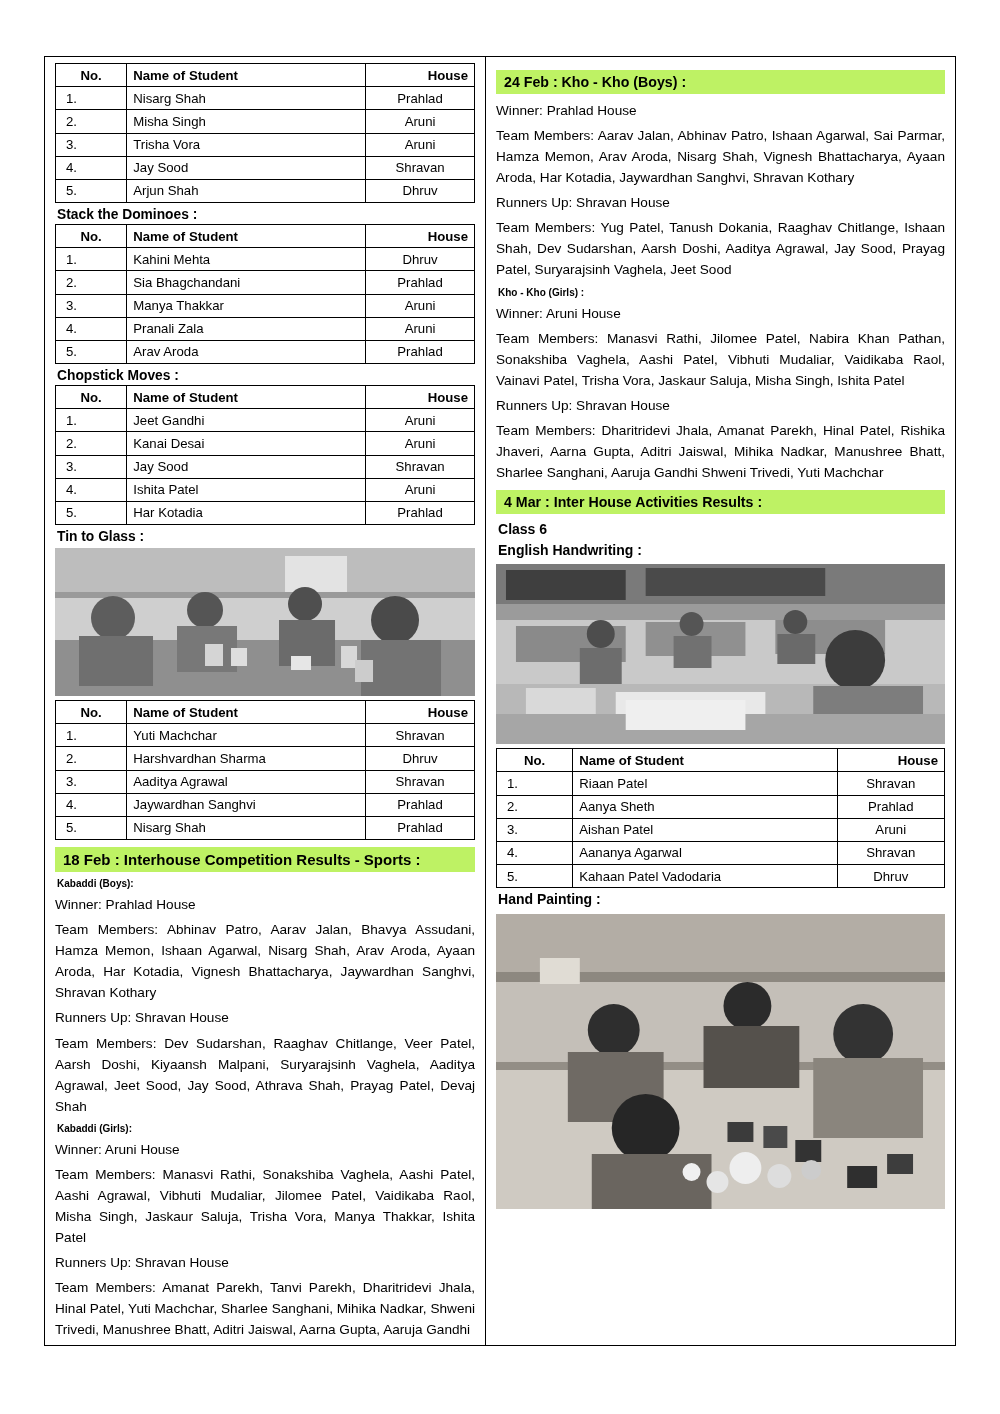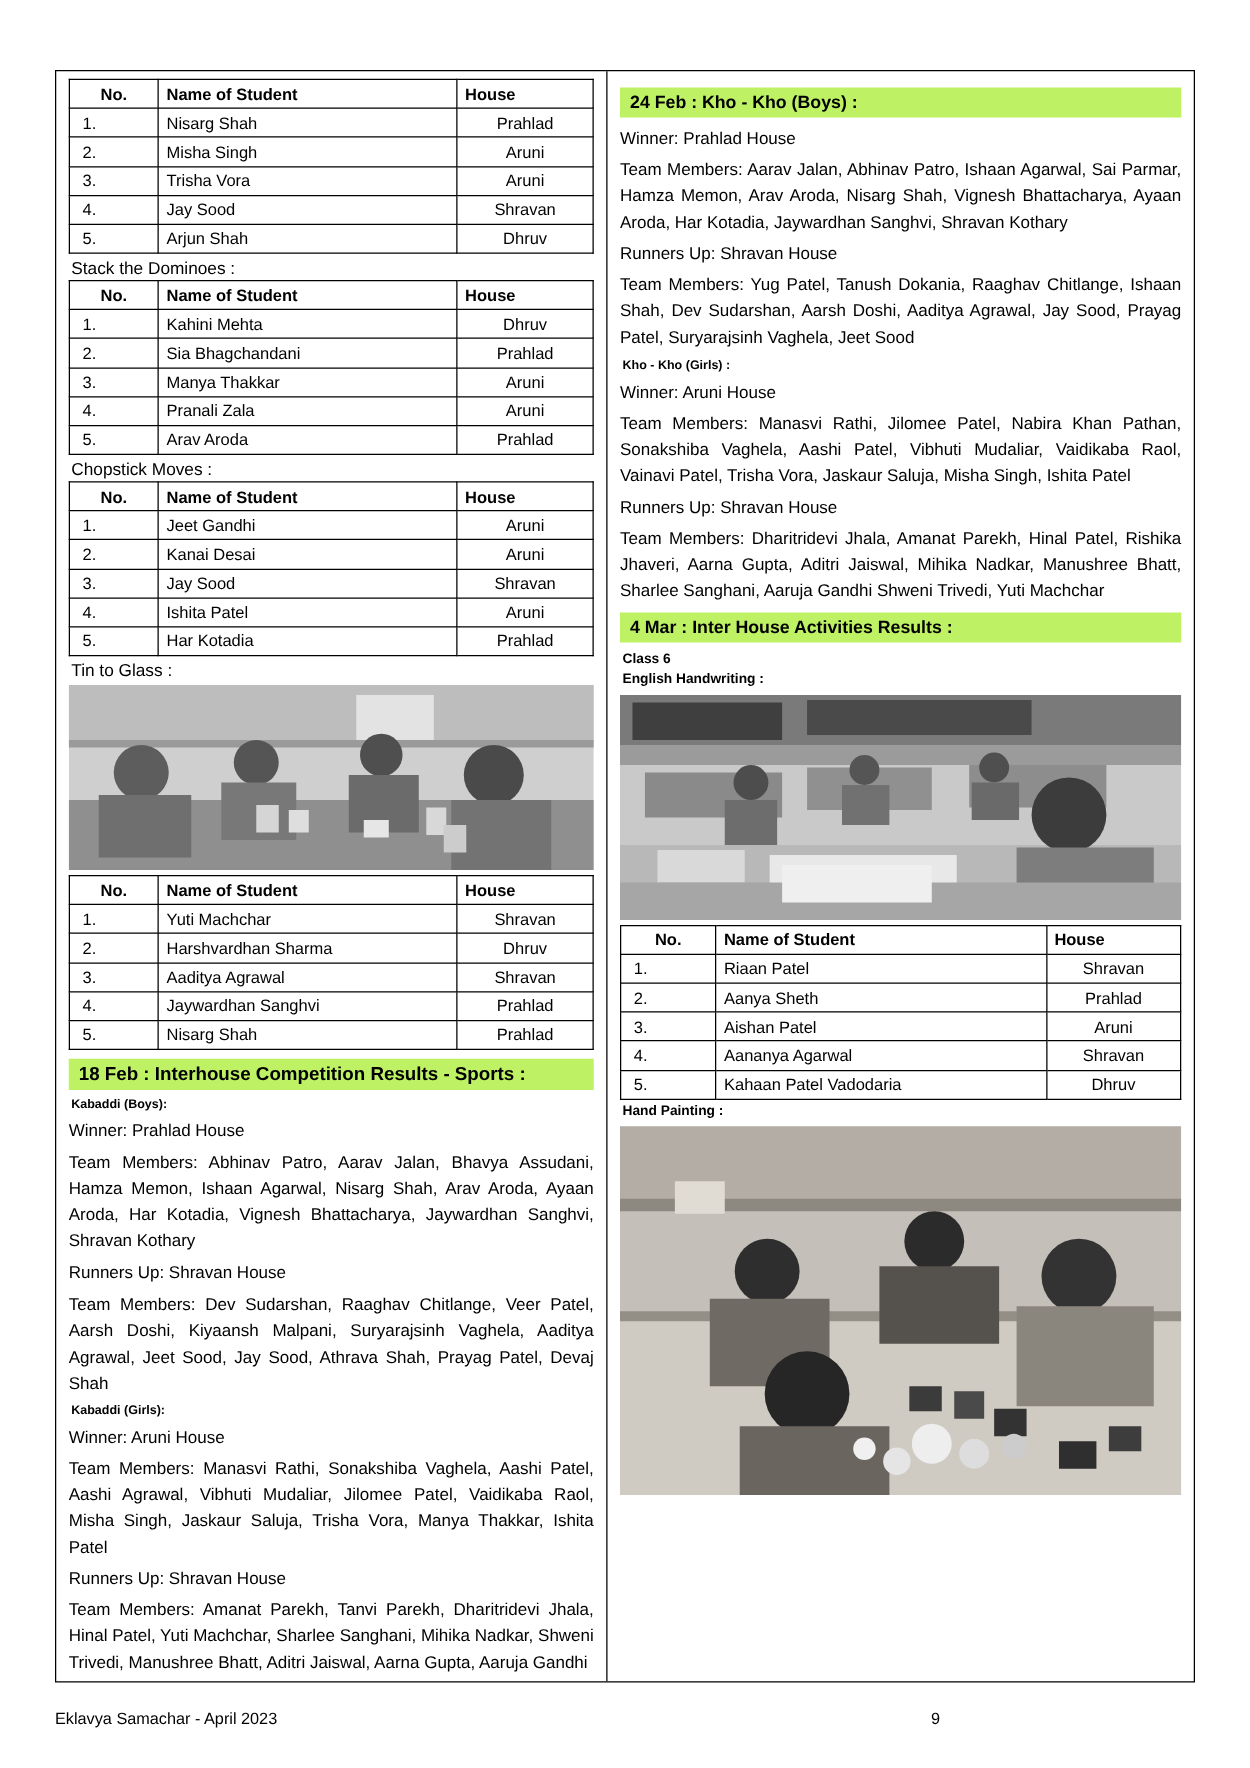--- a/index.html
+++ b/index.html
@@ -52,35 +52,35 @@
   }
   table.result th, table.result td {
     border: 1px solid #000;
     padding: 3.5px 6px;
     text-align: left;
     font-weight: normal;
     line-height: 1.15;
   }
   table.result th {
     font-weight: bold;
-    text-align: left;
+    text-align: right;
   }
   table.result th.c-name, table.result td.c-name { text-align: left; }
   table.result th.c-no { width: 17%; text-align: center;}
   table.result td.c-no { text-align: left; padding-left: 10px; }
   table.result th.c-house { width: 26%; }
   table.result td.c-house { text-align: center; }
 
   
   .col-right table.result th.c-no { width: 17%; }
   .col-right table.result th.c-house { width: 24%; }
 
   .sub-head {
     font-size: 13.8px;
-    font-weight: normal;
+    font-weight: bold;
     margin: 4px 0 2px 2px;
   }
   .band {
     background: #bef264;
     font-weight: bold;
     font-size: 15px;
     padding: 4px 8px;
     margin: 7px 0 6px 0;
   }
   .band.small {
@@ -112,21 +112,21 @@
   .footer {
     position: absolute;
     left: 44px;
     right: 44px;
     bottom: 32px;
     display: flex;
     justify-content: space-between;
     font-size: 13px;
   }
   .bold-line {
-    font-size: 11px;
+    font-size: 14px;
     font-weight: bold;
     line-height: 1.4;
     margin: 0 0 1px 2px;
   }
 </style>
 </head>
 <body>
 
 <div class="page">
   <div class="content">
@@ -430,17 +430,13 @@
         <circle cx="316" cy="256" r="10" fill="#cccccc"></circle>
         <circle cx="196" cy="258" r="9" fill="#f0f0f0"></circle>
         <rect x="44" y="44" width="40" height="26" fill="#e0dcd4"></rect>
         <rect x="352" y="252" width="30" height="22" fill="#2f2f2f"></rect>
         <rect x="392" y="240" width="26" height="20" fill="#3d3d3d"></rect>
       </svg>
 
     </div>
   </div>
 
-  <div class="footer">
-    <div>Eklavya Samachar - April 2023</div>
-    <div>9</div>
-  </div>
 </div>
 
 </body></html>

